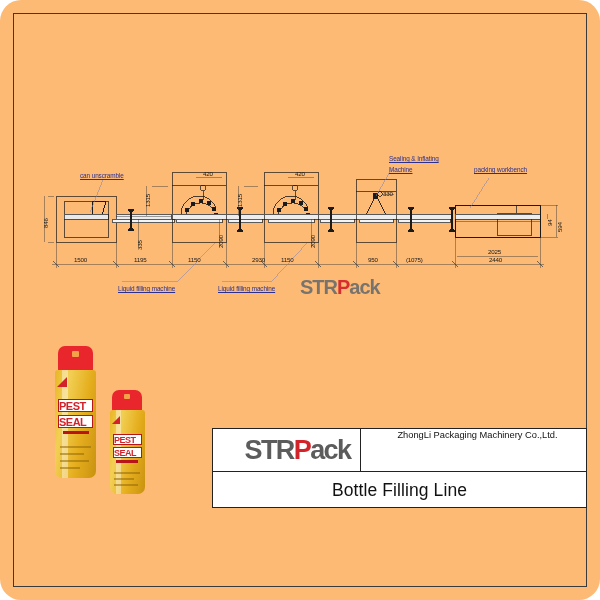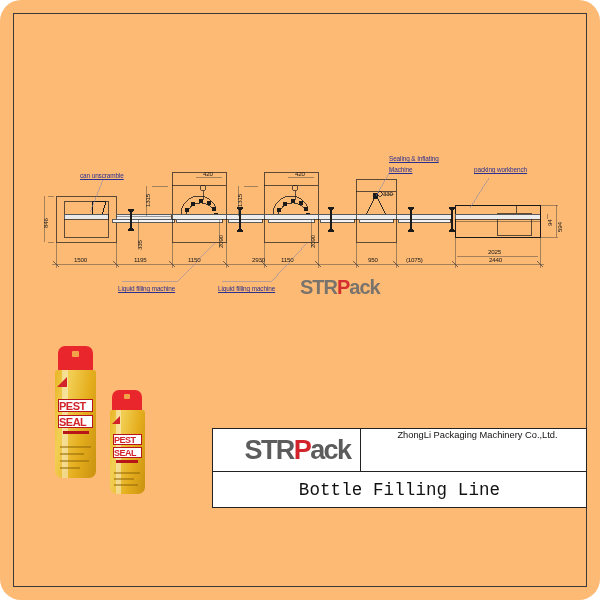--- a/index.html
+++ b/index.html
@@ -45,21 +45,21 @@
               border:1.3px solid #222;box-sizing:border-box;background:#fff;}
   #tb-top{position:absolute;left:0;top:0;width:100%;height:42px;display:flex;box-sizing:border-box;}
   #tb-logo{width:148px;height:100%;display:flex;align-items:center;justify-content:center;
            border-right:1.3px solid #222;box-sizing:border-box;}
   #tb-logo .lg{font-size:27px;font-weight:700;letter-spacing:-1.6px;line-height:1;margin-left:22px;}
   #tb-logo .g{color:#5c5c5c;} #tb-logo .r{color:#d2232a;}
   #tb-text{flex:1;display:flex;flex-direction:row;justify-content:center;padding-left:8px;box-sizing:border-box;}
   #tb-text span{font-size:9.3px;color:#111;line-height:1.42;white-space:nowrap;}
   #tb-bot{position:absolute;left:0;top:42px;width:100%;height:37px;border-top:1.3px solid #222;
           display:flex;align-items:center;justify-content:center;box-sizing:border-box;}
-  #tb-bot span{font-size:17.5px;color:#111;letter-spacing:.1px;font-family:Liberation Mono, monospace;}
+  #tb-bot span{font-size:17.5px;color:#111;letter-spacing:.1px;}
 </style>
 </head>
 <body>
 
 <div id="page">
 
   <div class="frame"></div>
 
   <svg id="drawing" viewBox="0 0 600 600" xmlns="http://www.w3.org/2000/svg">
     <g stroke="#1a1a1a" fill="none" stroke-width="0.7" shape-rendering="crispEdges">

